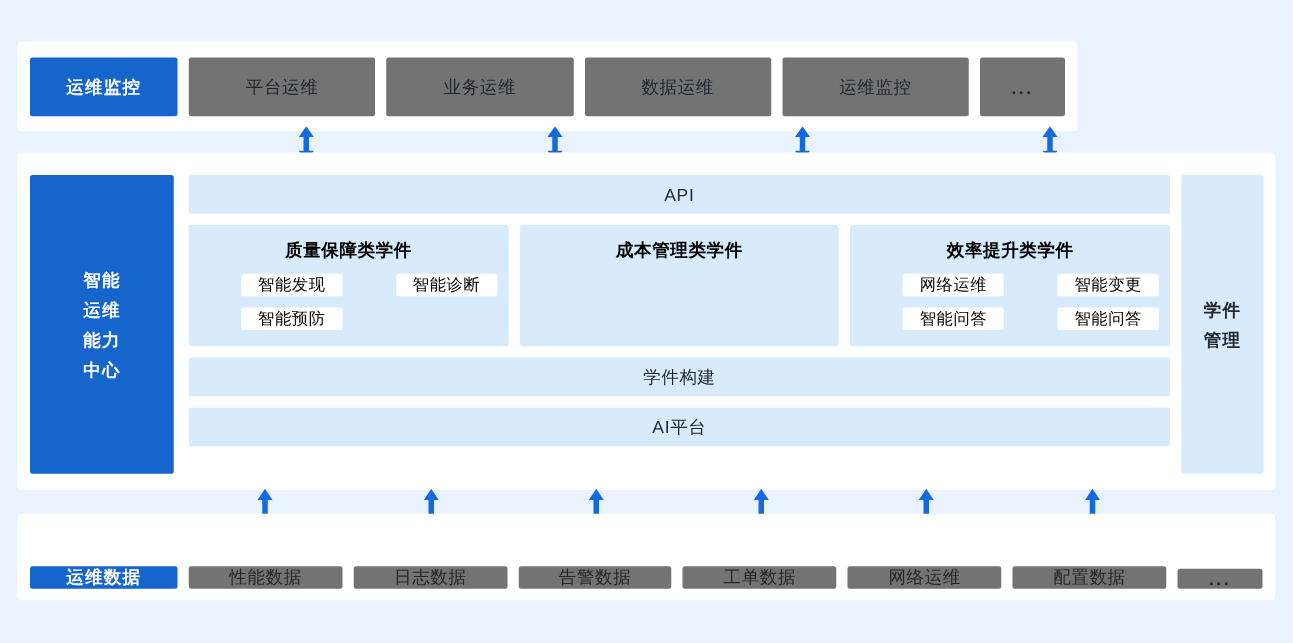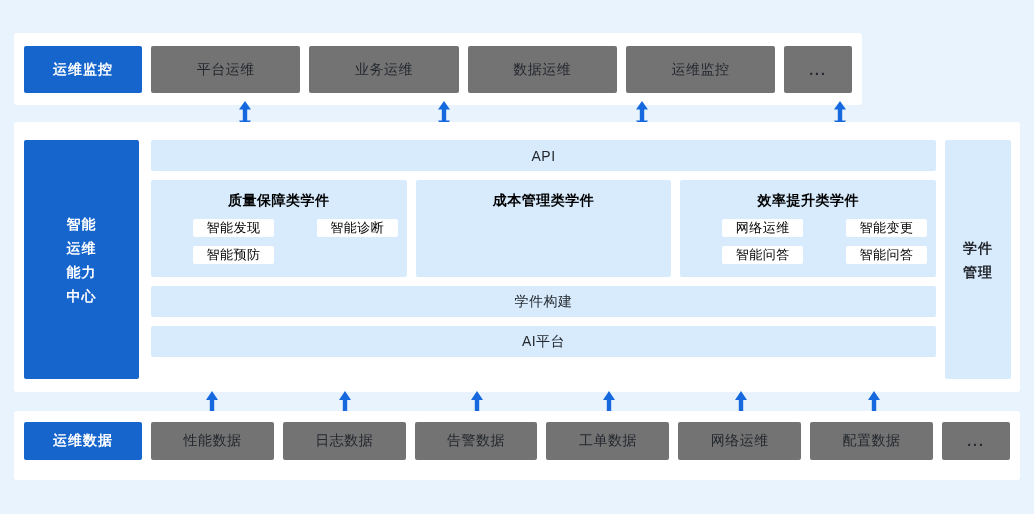--- a/index.html
+++ b/index.html
@@ -14,21 +14,21 @@
     overflow:hidden;
   }
   .panel {
     position:absolute; left:14px;
     background:#ffffff;
     border-radius:3px;
     box-sizing:border-box;
   }
   .panel.top    { top:33px;  width:848px; height:72px;  padding:13px 10px 12px; display:flex; gap:9px;justify-content:space-between; }
   .panel.mid    { top:122px; width:1006px; height:270px; }
-  .panel.bottom { top:411px; width:1006px; height:69px;  padding:11px 10px 20px;  display:flex; gap:9px; }
+  .panel.bottom { top:411px; width:1006px; height:69px;  padding:11px 10px 9px;  display:flex; gap:9px;align-items:flex-end; }
 
   .dark-box {
     flex:0 0 118px;
     background:#1565cc; color:#ffffff;
     display:flex; align-items:center; justify-content:center;
     font-size:14px; font-weight:700; letter-spacing:1px;
     border-radius:2px;
   }
   .row-box {
     flex:1;

